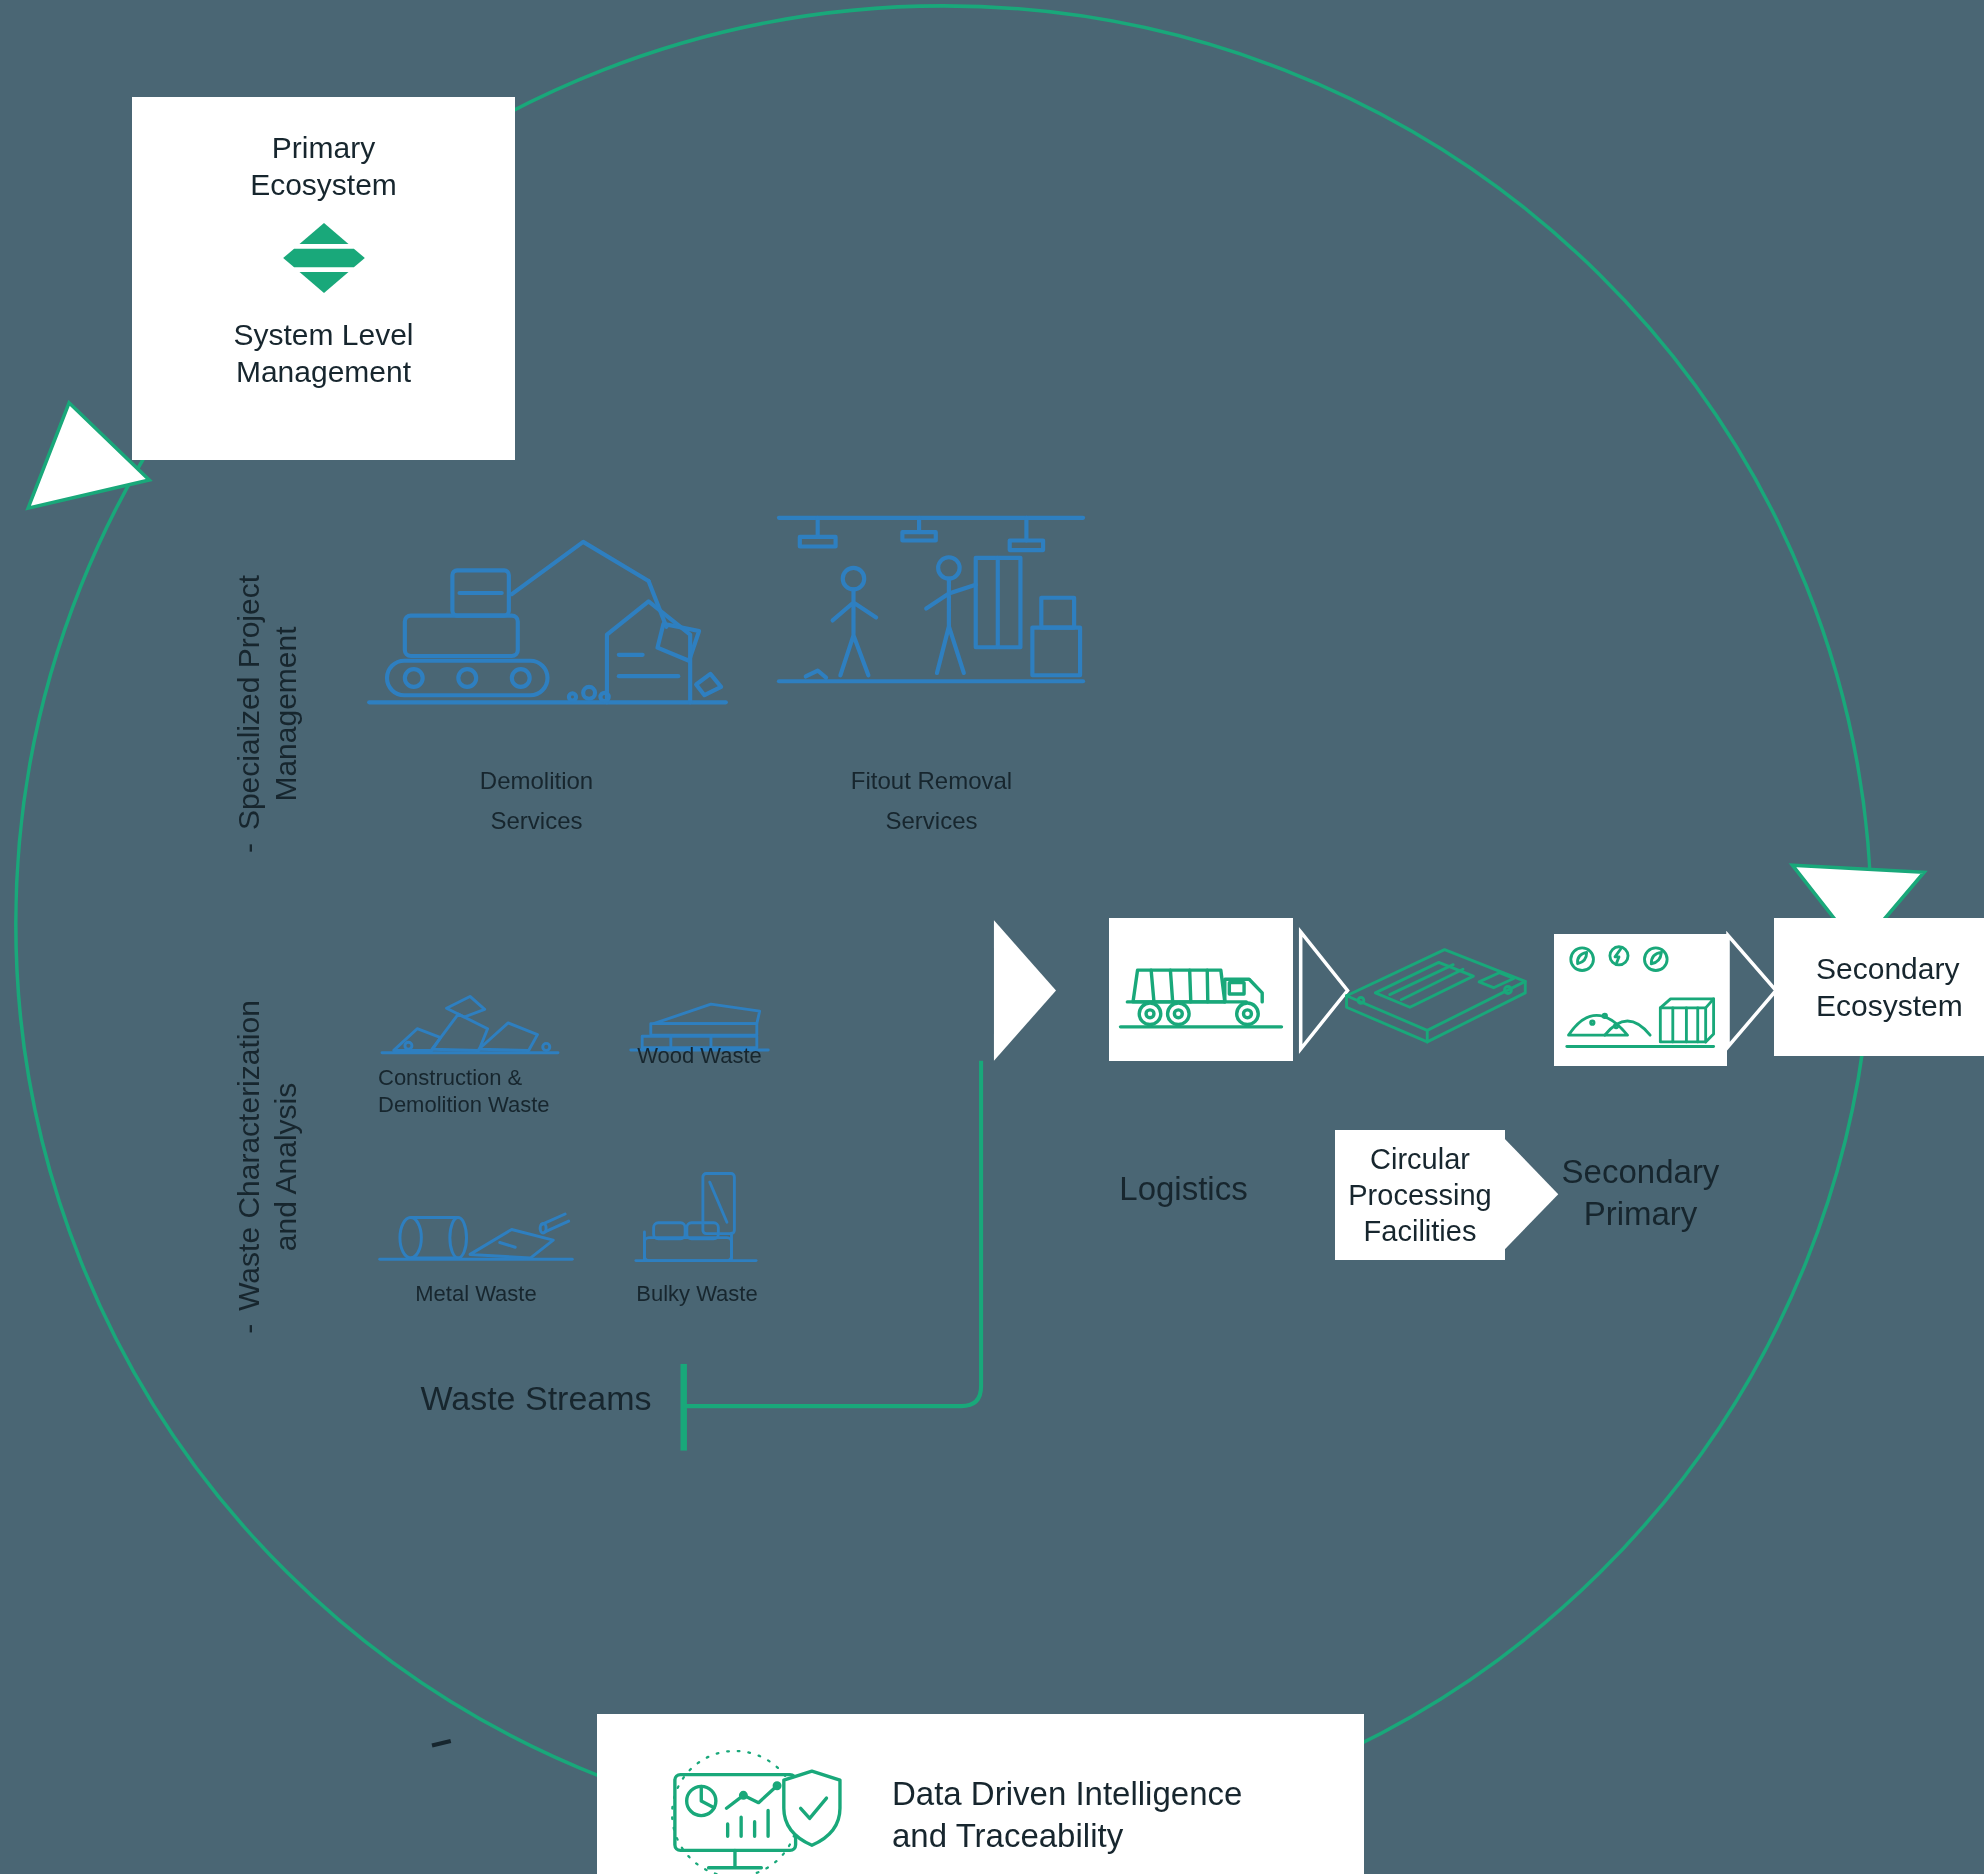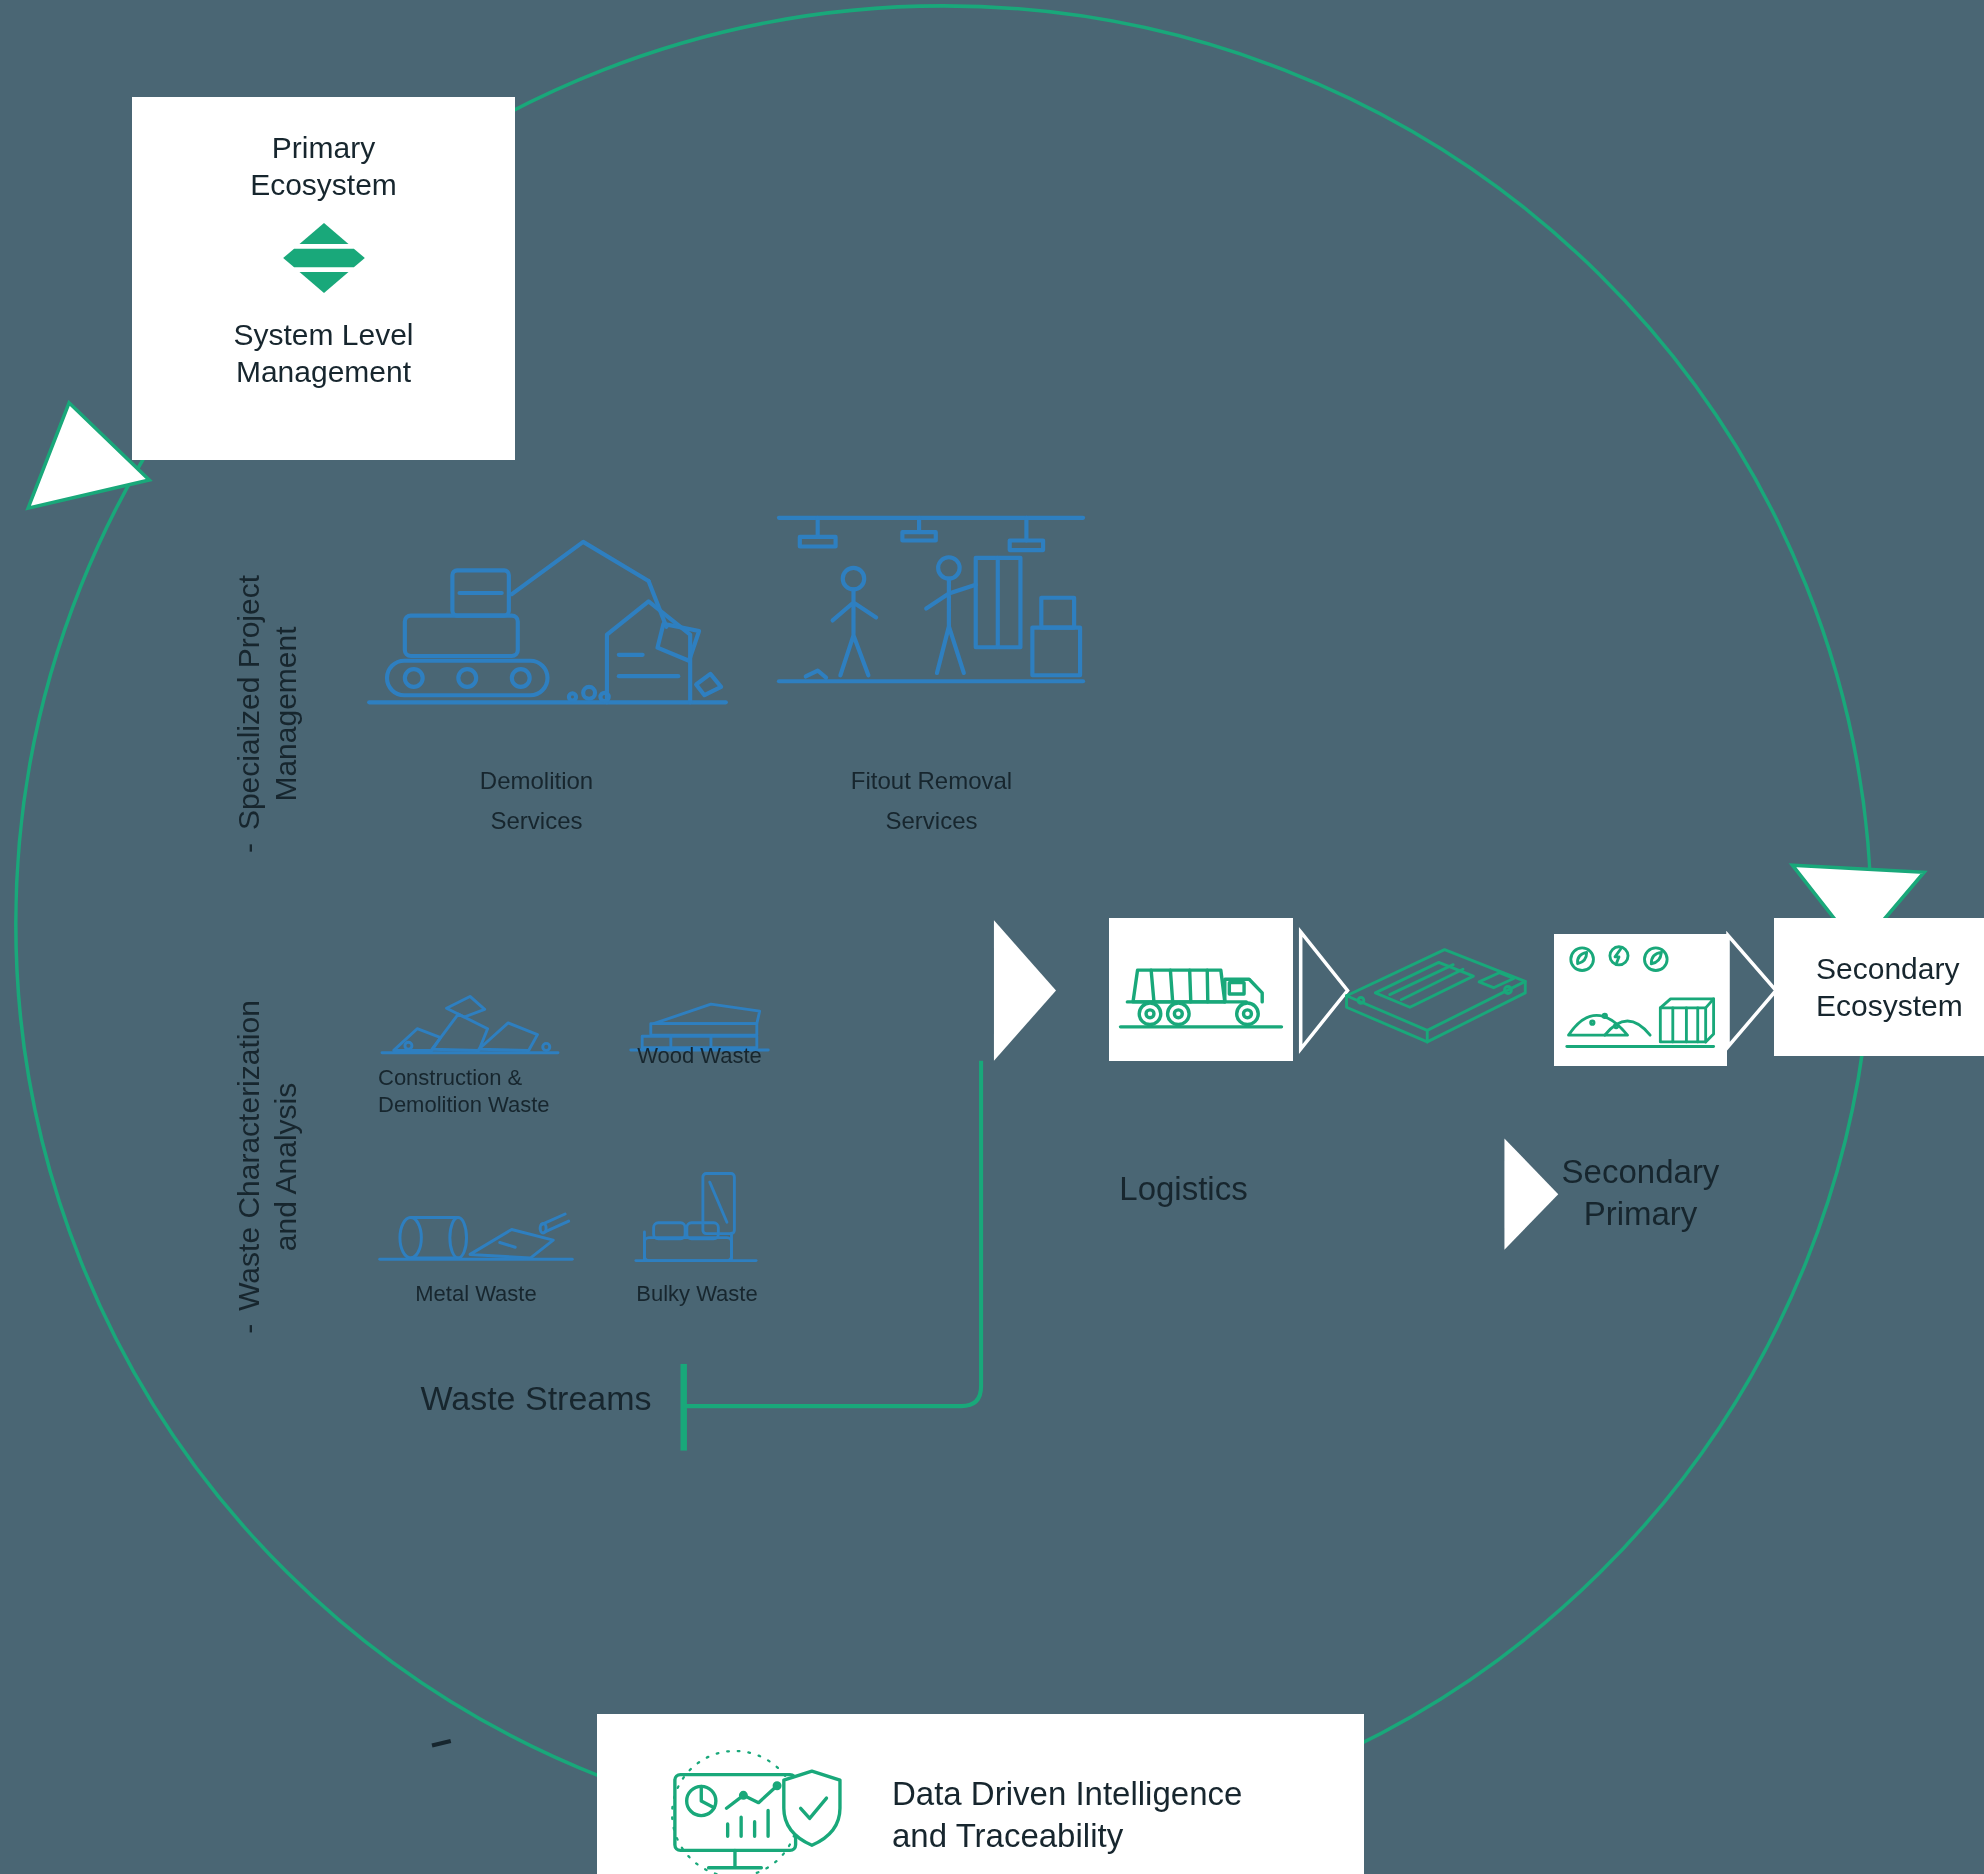--- a/index.html
+++ b/index.html
@@ -240,20 +240,27 @@
         <path d="M70 115 L180 62 L240 86 L130 140 Z"></path>
         <line x1="95" y1="118" x2="205" y2="66"></line>
         <line x1="115" y1="127" x2="222" y2="74"></line>
         <path d="M250 96 L285 80 L310 90 L275 106 Z"></path>
         <circle cx="300" cy="110" r="6"></circle>
         <circle cx="45" cy="128" r="5"></circle>
       </g>
     </svg>
   </div>
 
+  <div class="panel" id="facilities-panel">
+    <div>
+      <span>Circular</span><br>
+      <span>Processing</span><br>
+      <span>Facilities</span>
+    </div>
+  </div>
 
   <div class="panel" id="products-panel">
     <svg width="153" height="114" viewBox="0 0 270 200">
       <g stroke="#19A87A" stroke-width="5" fill="none" stroke-linejoin="round" stroke-linecap="round">
         <circle cx="32" cy="28" r="20"></circle>
         <path d="M24 36 Q22 20 40 16 Q40 32 24 36 Z"></path>
         <circle cx="97" cy="22" r="16"></circle>
         <path d="M100 10 L90 24 H97 L93 34"></path>
         <circle cx="162" cy="28" r="20"></circle>
         <path d="M154 36 Q154 18 172 16 Q170 34 154 36 Z"></path>

